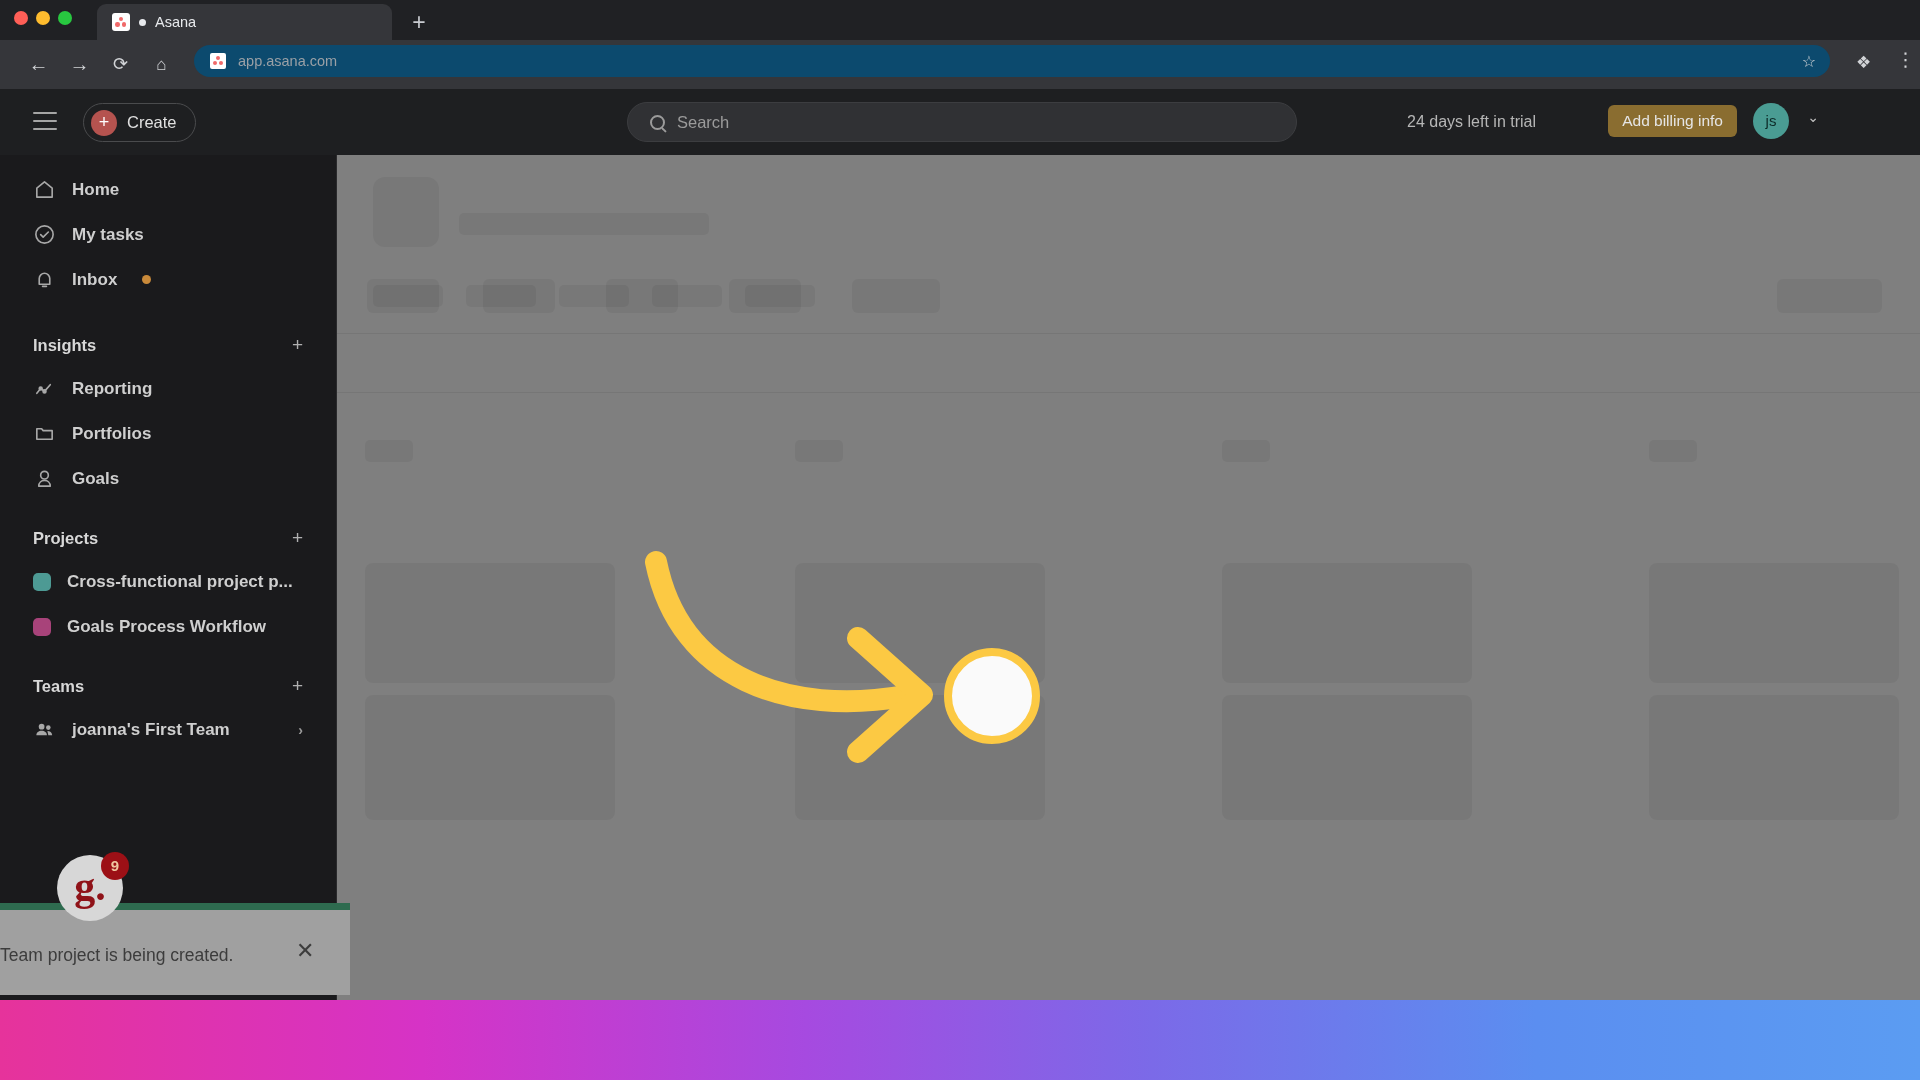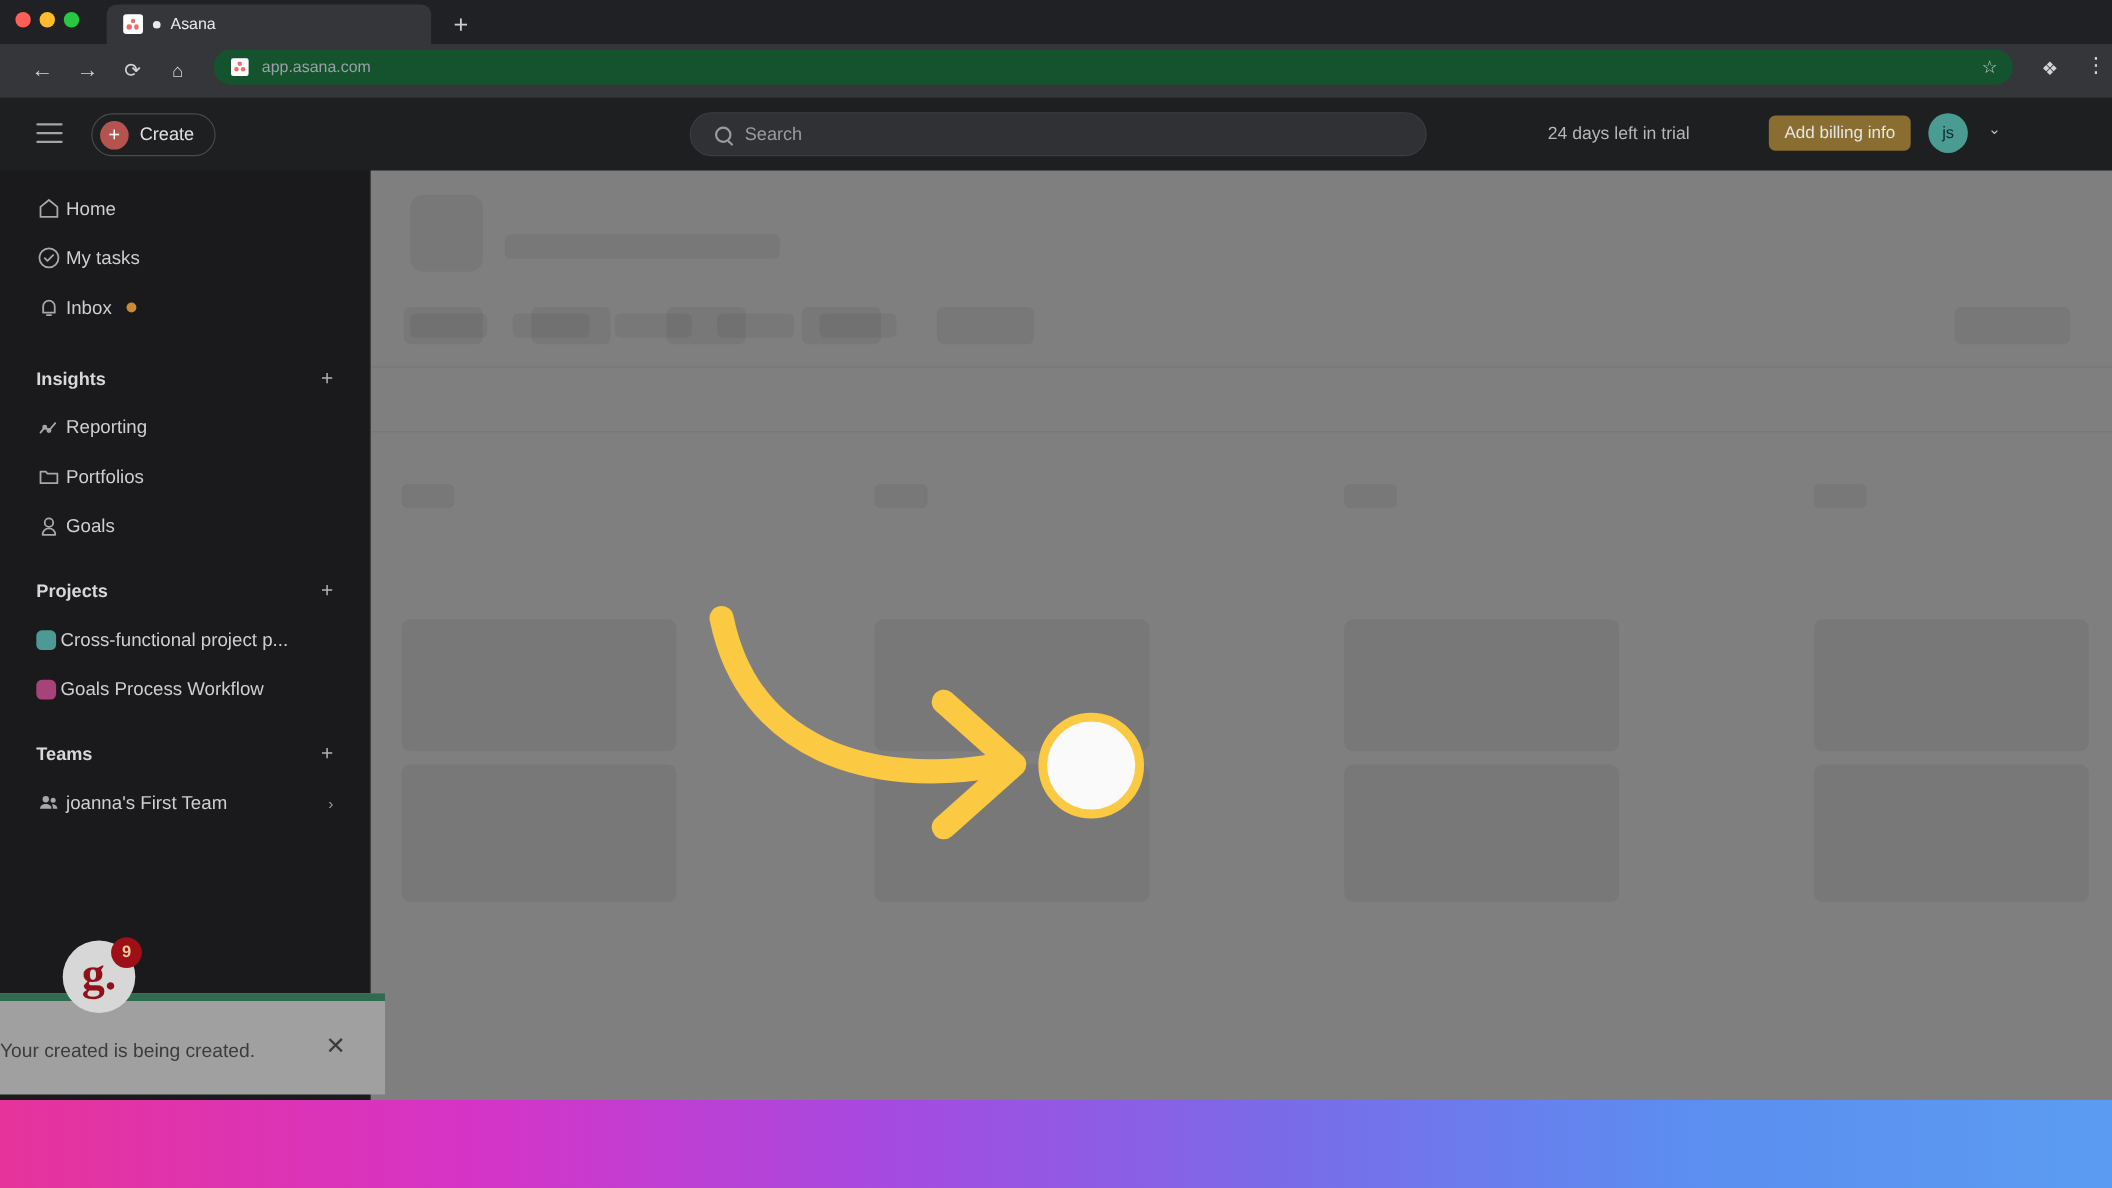--- a/index.html
+++ b/index.html
@@ -54,21 +54,21 @@
     position: absolute; top: 11px; width: 27px; height: 27px;
     color: #d2d4d7; text-align: center; line-height: 27px; font-size: 20px;
   }
   .nav-back { left: 25px; }
   .nav-fwd { left: 66px; }
   .nav-reload { left: 107px; font-size: 18px; }
   .nav-home { left: 148px; font-size: 17px; }
 
   .omnibox {
     position: absolute; left: 194px; top: 45px; width: 1636px; height: 32px;
-    background: #14532d; border-radius: 16px;
+    background: #0c4a6e; border-radius: 16px;
     display: flex; align-items: center; padding: 0 14px 0 16px;
   }
   .omni-fav {
     width: 16px; height: 16px; background: #fff; border-radius: 2px;
     position: relative; flex: 0 0 auto; margin-right: 12px;
   }
   .omni-fav i { position: absolute; width: 4px; height: 4px; border-radius: 50%; background: #f06a6a; }
   .omni-fav i:nth-child(1) { left: 5.9px; top: 3.2px; }
   .omni-fav i:nth-child(2) { left: 2.8px; top: 8.2px; }
   .omni-fav i:nth-child(3) { left: 9px; top: 8.2px; }
@@ -124,22 +124,22 @@
     font-size: 15px; line-height: 36px; text-align: center;
   }
   .avatar-chevron { position: absolute; right: 101px; top: 108px; color: #c0c0c0; font-size: 14px; }
 
   
   .sidebar {
     position: absolute; top: 66px; left: 0; width: 337px; height: 845px;
     background: #1a1a1c; border-right: 1px solid #2a2a2c;
   }
   .nav-item {
-    display: flex; align-items: center; gap: 4px; height: 45px;
-    padding-left: 33px; color: #cfcfcf; font-size: 17px;
+    display: flex; align-items: center; gap: 16px; height: 45px;
+    padding-left: 33px; color: #cfcfcf; font-size: 17px; font-weight: bold;
   }
   .nav-icon { width: 23px; height: 23px; flex: 0 0 auto; color: #a8a8a8; }
   .inbox-dot { width: 9px; height: 9px; border-radius: 50%; background: #c98a3a; margin-left: 9px; }
 
   .section-head {
     display: flex; align-items: center; height: 42px;
     padding: 0 33px 0 33px; color: #d8d8d8; font-size: 16.5px; font-weight: bold;
   }
   .section-plus { margin-left: auto; color: #b0b0b0; font-size: 19px; font-weight: 300; }
   .swatch { width: 18px; height: 18px; border-radius: 5px; flex: 0 0 auto; }
@@ -411,20 +411,20 @@
     <div class="avatar-chevron" style="top:20px;">⌄</div>
   </div>
 
   <svg class="annotation" viewBox="0 0 1920 1080">
     <path d="M656 562 C 680 680, 790 716, 905 696" stroke="#fcc943" stroke-width="22" fill="none" stroke-linecap="round"></path>
     <path d="M858 638 L 922 695 L 858 752" stroke="#fcc943" stroke-width="22" fill="none" stroke-linecap="round" stroke-linejoin="round"></path>
   </svg>
   <div class="click-target"></div>
 
   <div class="toast">
-    <div class="toast-text" style="left:0;">Your created is being created.</div>
+    <div class="toast-text" style="left:0;">Team project is being created.</div>
     <div class="toast-close">✕</div>
   </div>
   <div class="glogo">g.</div>
   <div class="glogo-badge">9</div>
 
   <div class="bottom-strip"></div>
 </div>
 
 </body></html>

